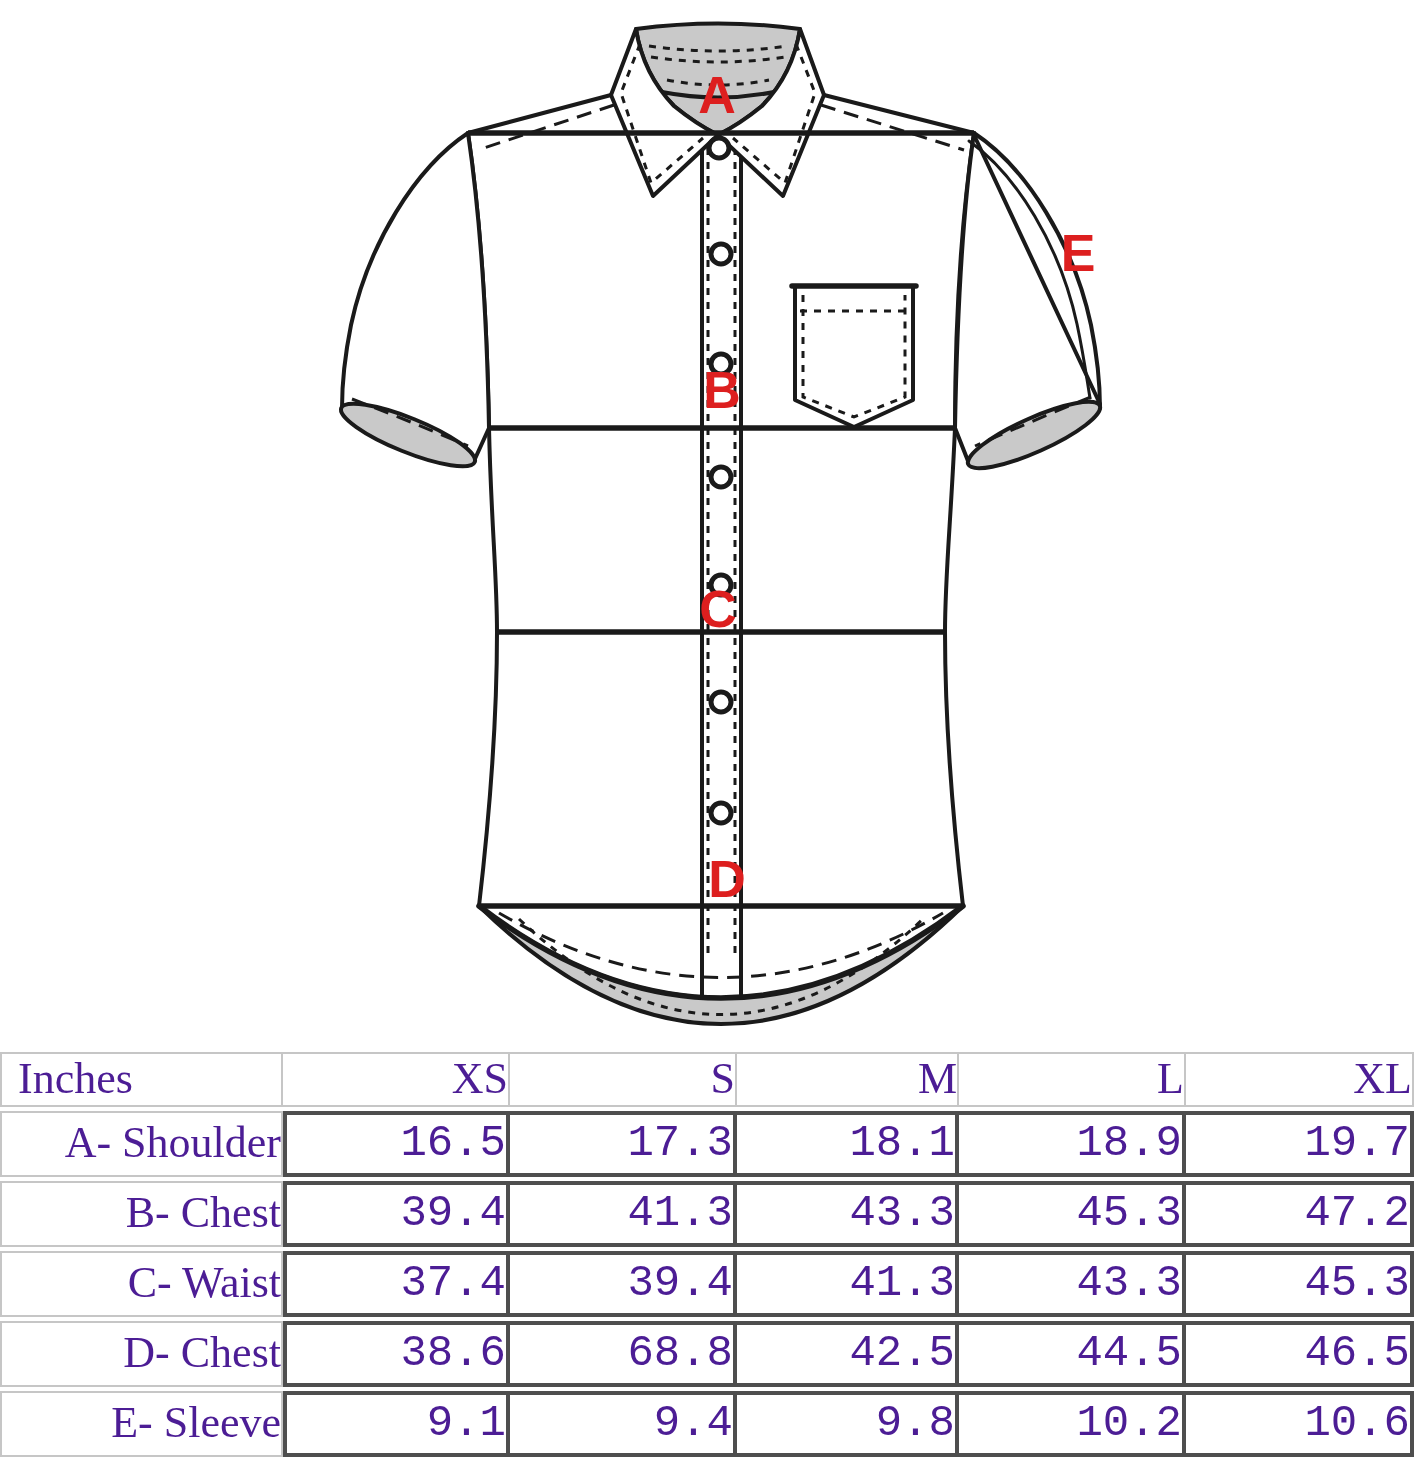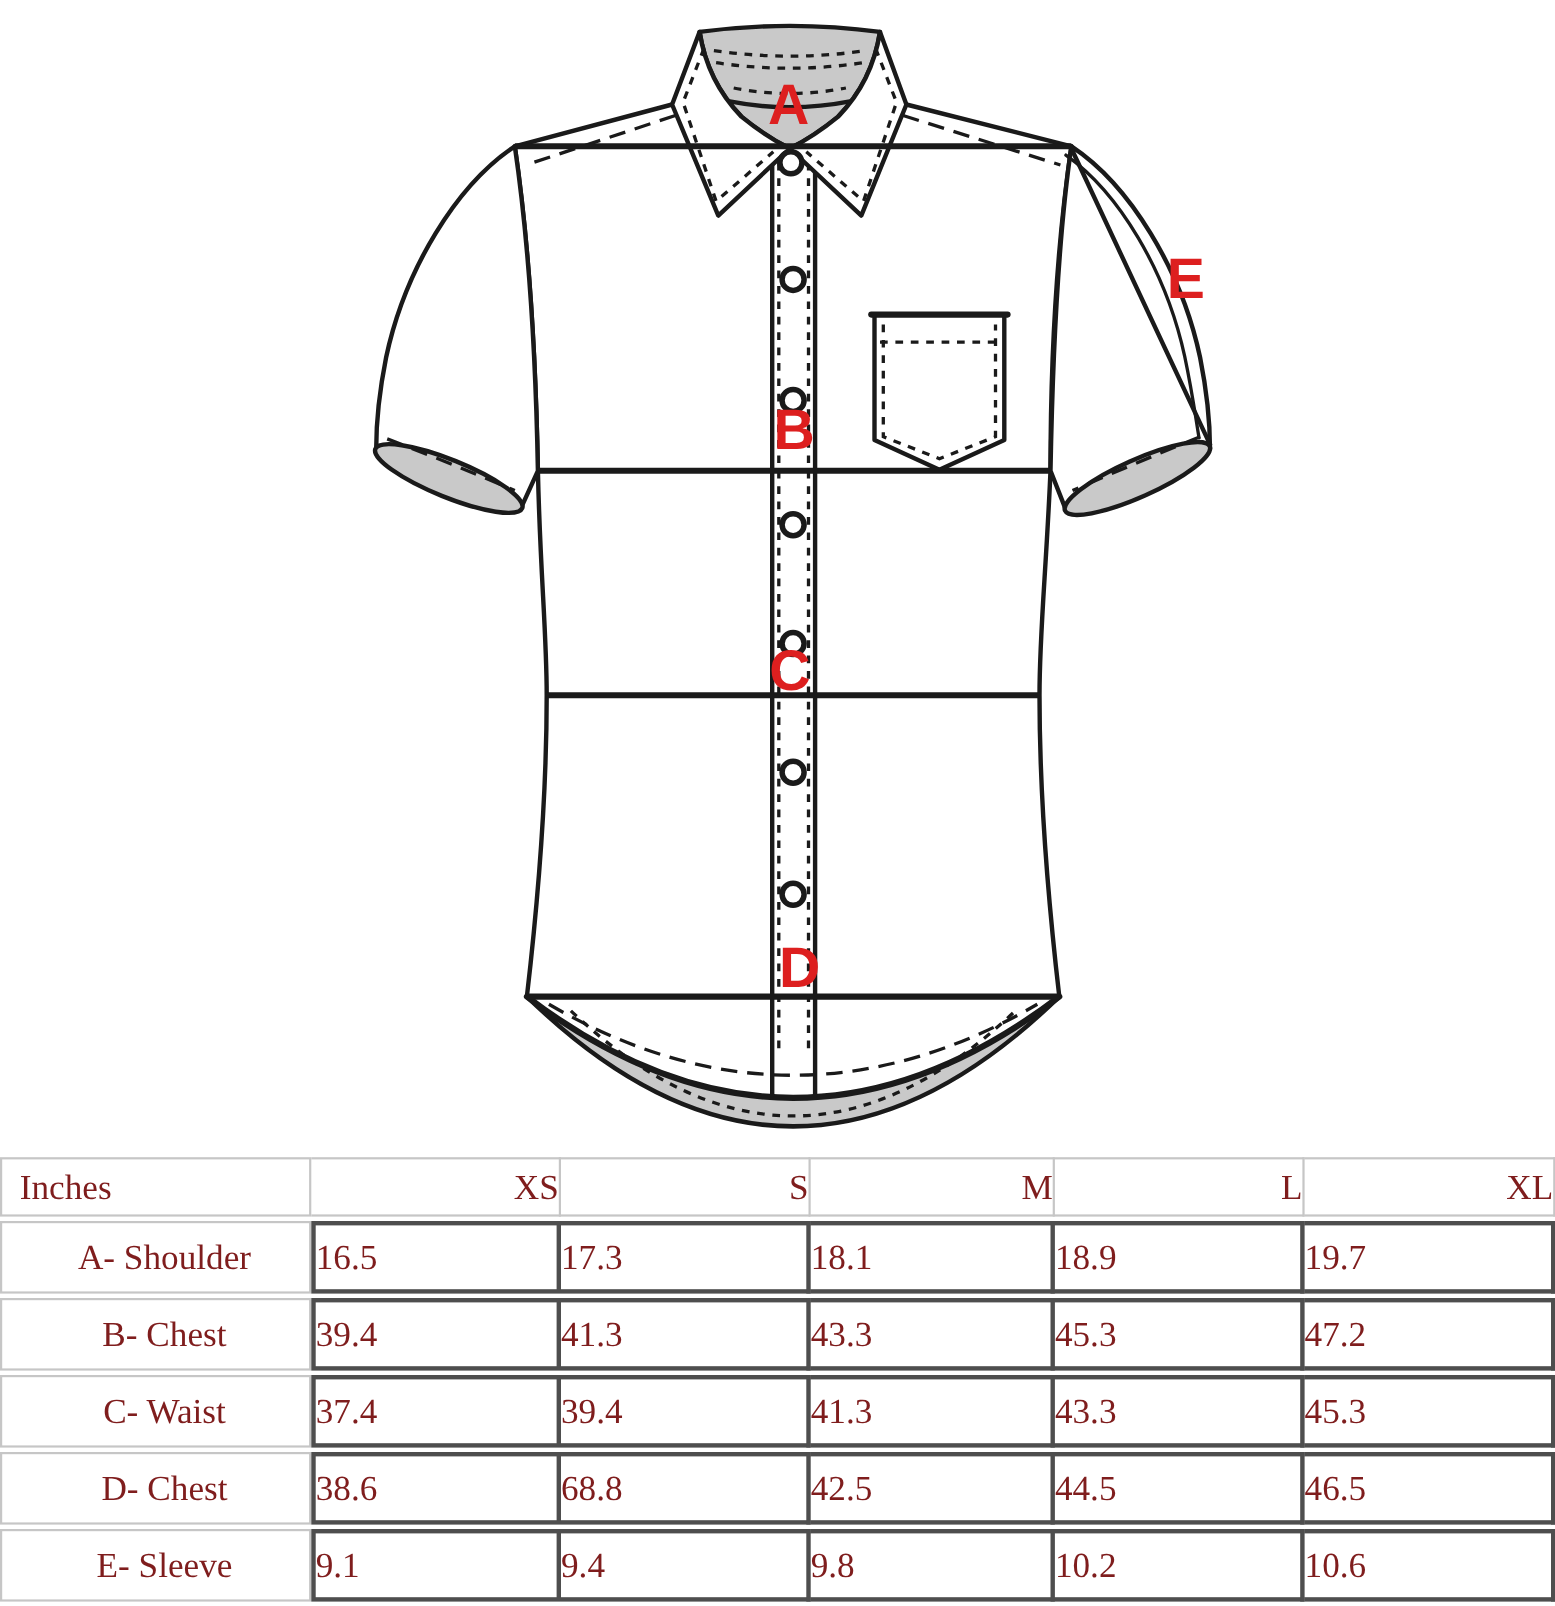--- a/index.html
+++ b/index.html
@@ -21,27 +21,27 @@
   .ln5{fill:none;stroke:var(--line);stroke-width:5.5;stroke-linecap:round;}
   .meas{fill:none;stroke:var(--line);stroke-width:5.5;stroke-linecap:butt;}
   .dash{fill:none;stroke:var(--line);stroke-width:3;stroke-dasharray:15 9;}
   .dashs{fill:none;stroke:var(--line);stroke-width:3;stroke-dasharray:7 7;}
   .btn{fill:#ffffff;stroke:var(--line);stroke-width:5;}
   .marker{font-family:"Liberation Sans",sans-serif;font-weight:bold;font-size:52px;
           fill:var(--accent);text-anchor:middle;}
 
   
   .size-table{width:1414px;table-layout:fixed;border-collapse:separate;
-              border-spacing:0 4px;font-size:32px;color:#7f1d1d;}
+              border-spacing:0 4px;font-size:44px;color:#4c1d95;}
   .size-table td{padding:0;line-height:1.15;vertical-align:middle;
                  overflow:hidden;white-space:nowrap;}
   td.hdr{height:50px;border:2px solid var(--tline);border-left:none;text-align:right;}
   td.hdr.first{border-left:2px solid var(--tline);text-align:left;padding-left:16px;}
-  td.lbl{height:58px;border:2px solid var(--tline);text-align:center;padding-left:16px;}
-  td.val{height:58px;border:4px solid var(--tdark);border-left:none;text-align:left;}
+  td.lbl{height:58px;border:2px solid var(--tline);text-align:right;padding-left:16px;}
+  td.val{height:58px;border:4px solid var(--tdark);border-left:none;text-align:right;font-family:Liberation Mono, monospace;}
   td.val.first{border-left:4px solid var(--tdark);}
 </style>
 </head>
 <body>
 
 <div class="page">
 
   <div class="diagram-wrap">
     <svg viewBox="0 0 1414 1048" width="1414" height="1048">
 

